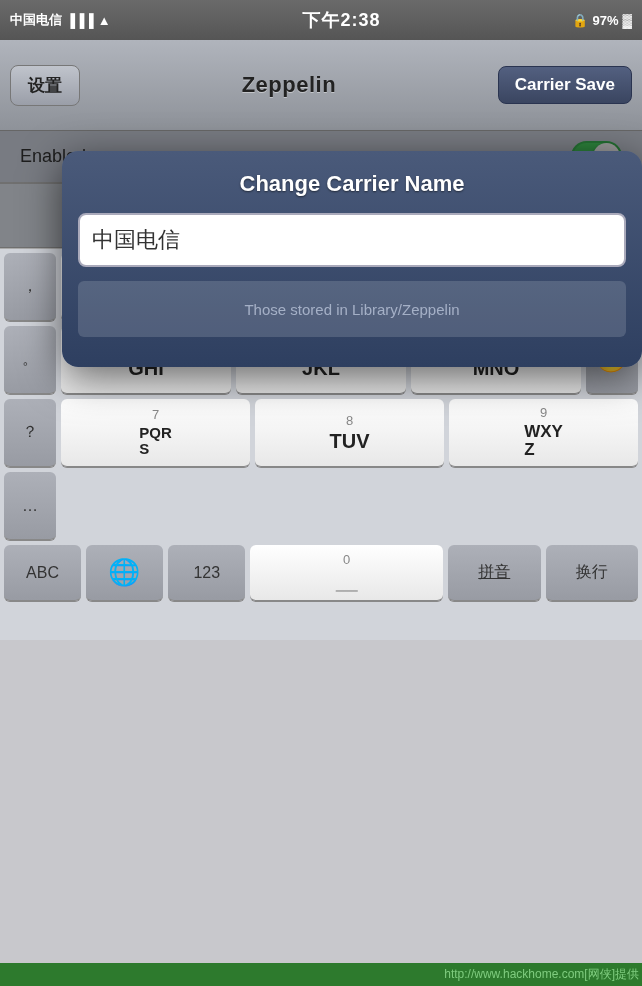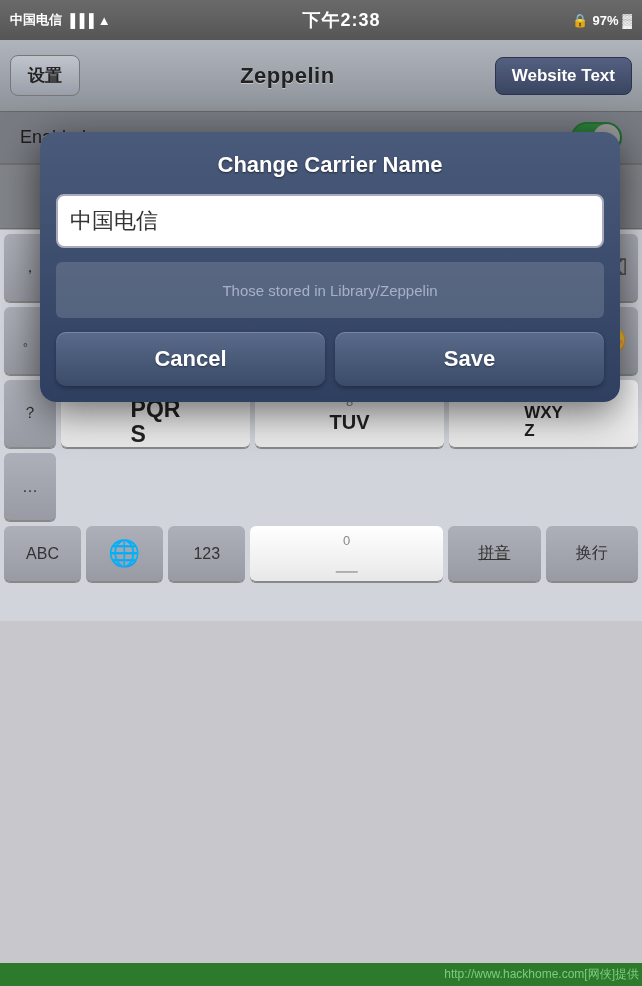--- a/index.html
+++ b/index.html
@@ -36,21 +36,21 @@
     }
     .status-right {
       display: flex;
       align-items: center;
       gap: 4px;
       font-size: 13px;
     }
 
     
     .nav-bar {
-      height: 72px;
+      height: 91px;
       background: linear-gradient(to bottom, #b0b4bc, #8e9299);
       display: flex;
       align-items: center;
       justify-content: space-between;
       padding: 0 10px;
       border-bottom: 1px solid #666;
     }
     .nav-back-btn {
       background: linear-gradient(to bottom, #c0c4cc, #9a9ea8);
       border: 1px solid #777;
@@ -120,21 +120,21 @@
     
     .dialog-overlay {
       position: absolute;
       top: 0;
       left: 0;
       right: 0;
       bottom: 0;
       background: rgba(0,0,0,0.4);
       display: flex;
       align-items: flex-start;
-      justify-content: flex-start;
+      justify-content: flex-end;
       padding-top: 20px;
       z-index: 10;
       padding-left: 40px;
     }
 
     .dialog {
       background: linear-gradient(to bottom, #4a5a7a, #2e3f60);
       border-radius: 16px;
       padding: 20px 16px 16px;
       width: 580px;
@@ -334,45 +334,41 @@
   <div class="status-right">
     <span>🔒</span>
     <span>97%</span>
     <span>▓</span>
   </div>
 </div>
 
 <div class="nav-bar">
   <button class="nav-back-btn">设置</button>
   <span class="nav-title">Zeppelin</span>
-  <button class="nav-carrier-btn">Website Text</button>
+  <button class="nav-carrier-btn">Carrier Save</button>
 </div>
 
 <div style="position:relative;">
 
   <div class="content-row enabled-row">
     <span>Enabled</span>
     <div class="toggle-switch">
       <div class="toggle-thumb"></div>
     </div>
   </div>
 
   <div class="website-row">
     <span>Visit My Website</span>
   </div>
 
   <div class="dialog-overlay">
     <div class="dialog">
       <div class="dialog-title">Change Carrier Name</div>
       <input class="dialog-input" type="text" value="中国电信" style="">
       <div class="dialog-placeholder-text">Those stored in Library/Zeppelin</div>
-      <div class="dialog-buttons">
-        <button class="dialog-btn">Cancel</button>
-        <button class="dialog-btn">Save</button>
-      </div>
     </div>
   </div>
 </div>
 
 <div class="keyboard">
 
   <div class="keyboard-row">
     <div class="key key-side key-special">
       <span class="key-symbol-label">，</span>
     </div>
@@ -413,21 +409,21 @@
       <span class="emoji-key">😊</span>
     </div>
   </div>
 
   <div class="keyboard-row">
     <div class="key key-side key-special">
       <span class="key-symbol-label">？</span>
     </div>
     <div class="key key-normal">
       <span class="key-number">7</span>
-      <span class="key-letter" style="font-size:23px;">PQR<br>S</span>
+      <span class="key-letter" style="font-size:15px;">PQR<br>S</span>
     </div>
     <div class="key key-normal">
       <span class="key-number">8</span>
       <span class="key-letter">TUV</span>
     </div>
     <div class="key key-normal">
       <span class="key-number">9</span>
       <span class="key-letter" style="font-size:17px;">WXY<br>Z</span>
     </div>
   </div>

